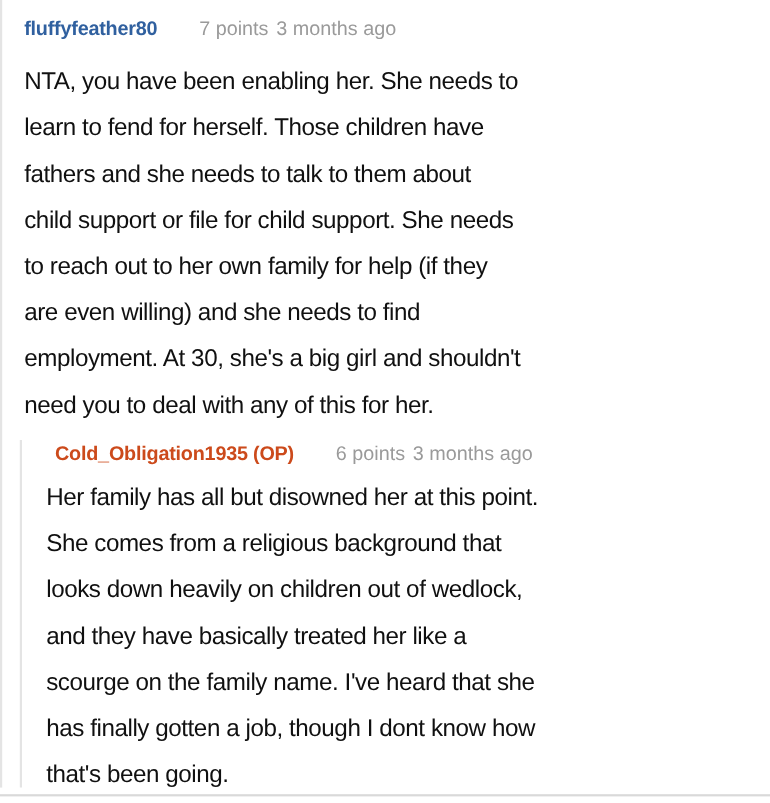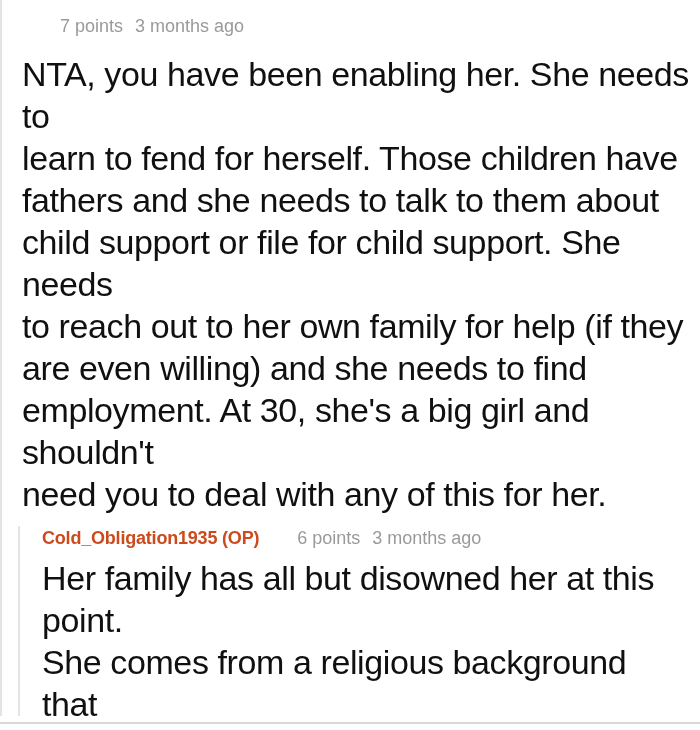--- a/index.html
+++ b/index.html
@@ -34,30 +34,31 @@
     font-size:18px;
   }
   .username{
     font-weight:bold;
     color:var(--username_blue);
     letter-spacing:-0.2px;
     cursor:pointer;
   }
   .username.op{
     color:var(--op_orange);
+    margin-left:8px;
   }
   .meta{
     color:var(--meta_gray);
     font-weight:normal;
   }
   .points{margin-left:38px;}
-  .age{margin-left:12px;}
+  .age{margin-left:7px;}
   .comment-body{
     margin-top:15px;
-    font-size:34px;
+    font-size:22px;
     line-height:42px;
     color:var(--body_text);
     letter-spacing:-0.4px;
     white-space:pre-line;
   }
   .comment-reply{
     margin-left:-4px;
     margin-top:11px;
     border-left:2px solid var(--thread_line);
     padding-left:22px;
@@ -73,20 +74,21 @@
   }
 </style>
 </head>
 <body>
 
 <div class="thread">
 
   <div class="comment-outer">
 
     <div class="comment-header">
+      <span class="username">fluffyfeather80</span>
       <span class="meta points">7 points</span>
       <span class="meta age">3 months ago</span>
     </div>
 
     <div class="comment-body">NTA, you have been enabling her. She needs to
 learn to fend for herself. Those children have
 fathers and she needs to talk to them about
 child support or file for child support. She needs
 to reach out to her own family for help (if they
 are even willing) and she needs to find

